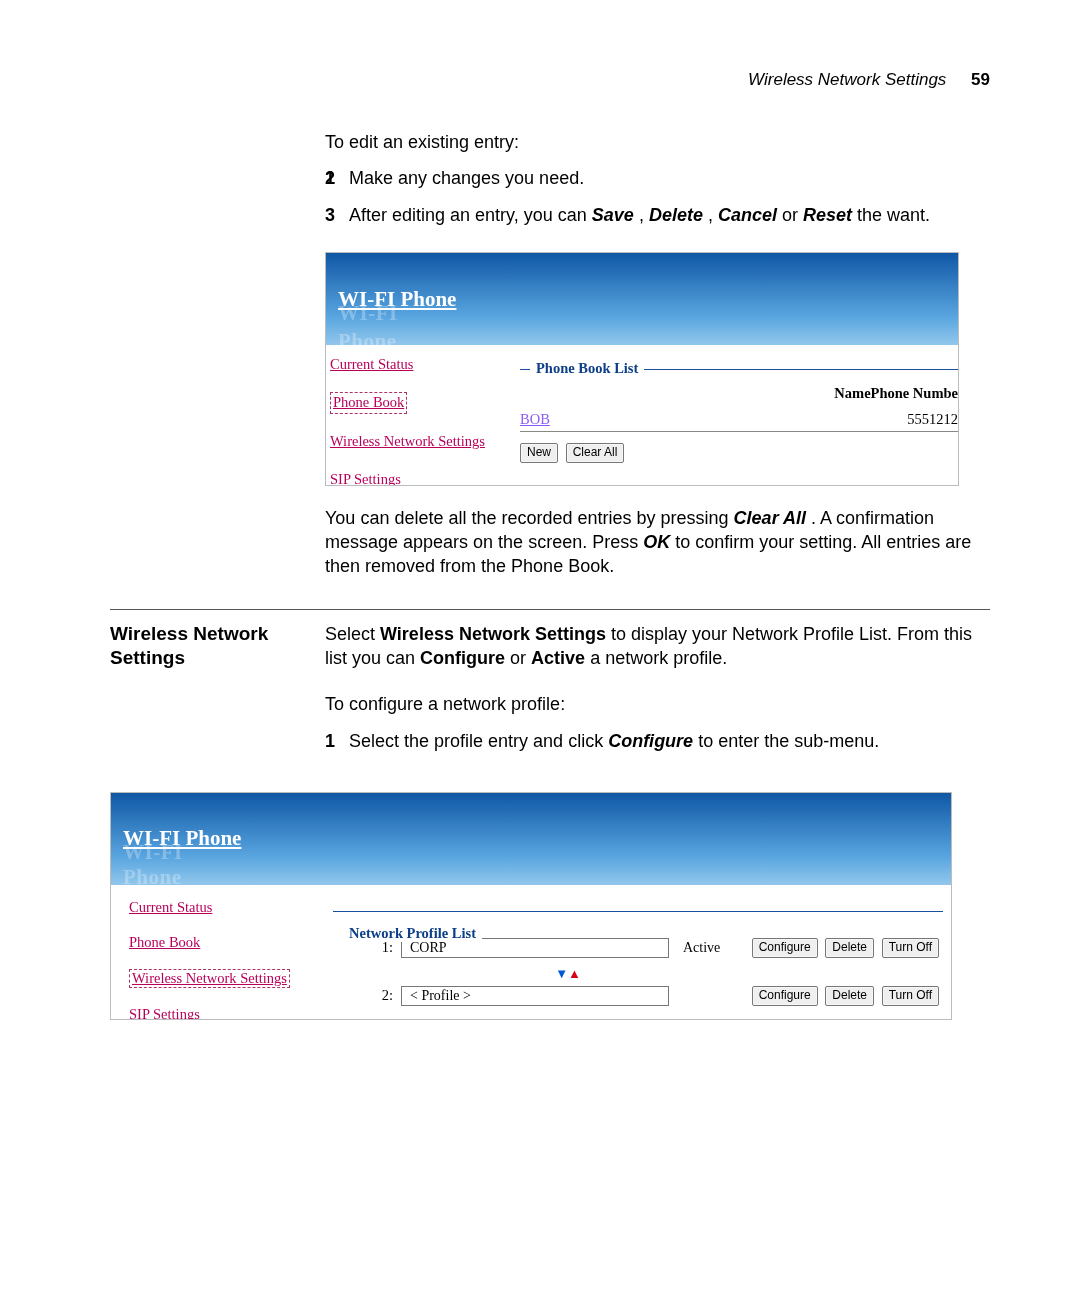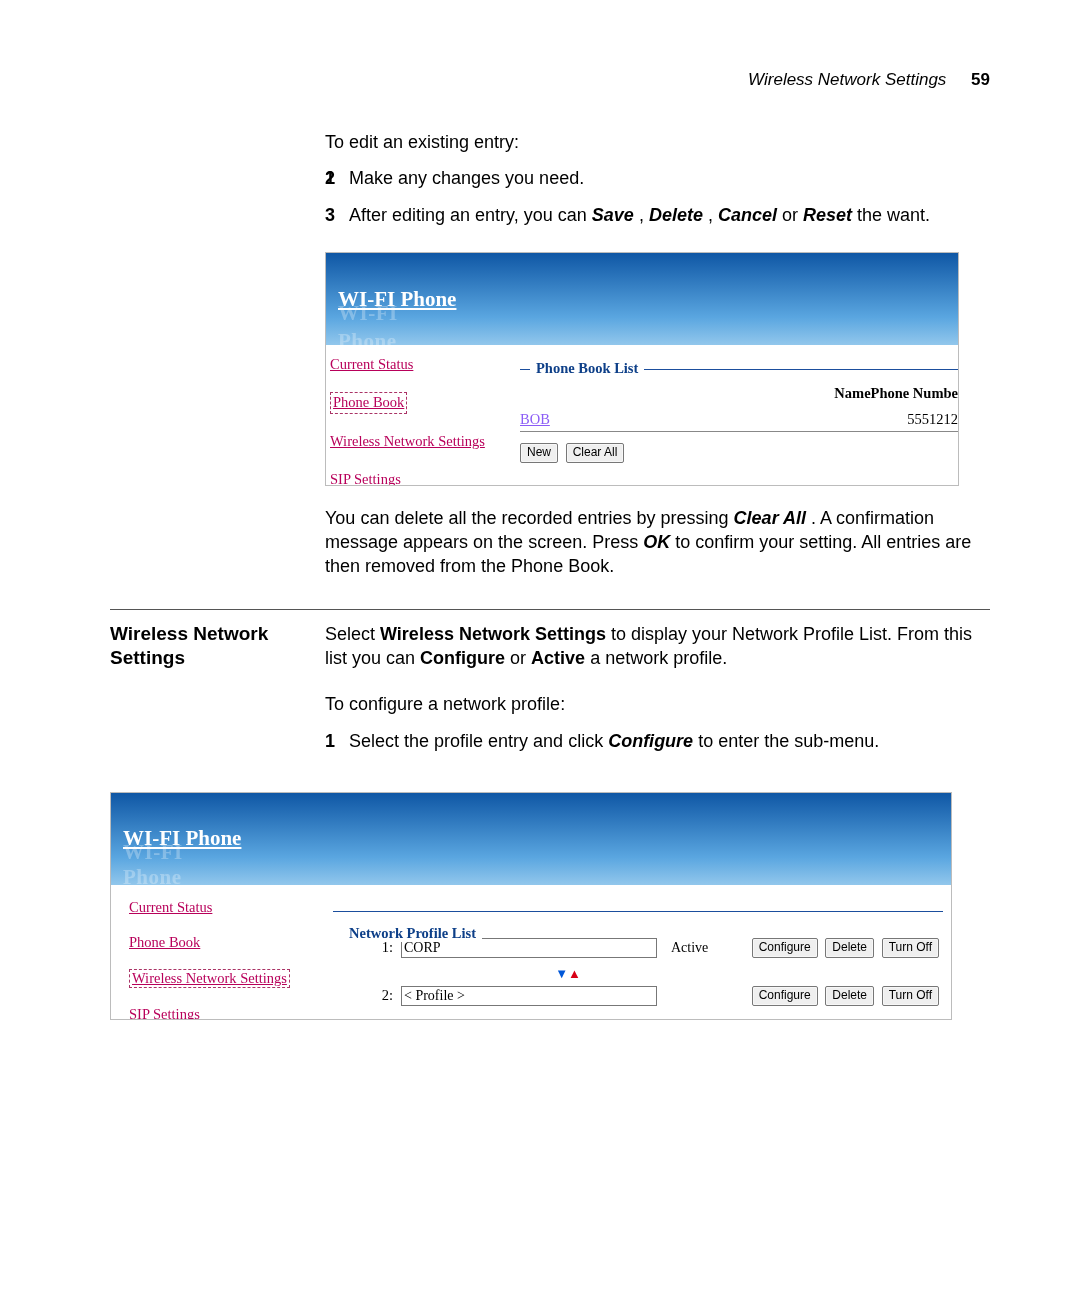--- a/index.html
+++ b/index.html
@@ -248,21 +248,21 @@
   }
   .profile-row .idx {
     width: 20px;
     text-align: right;
     margin-right: 8px;
   }
   .profile-row .pname {
     border: 1px solid #777;
     height: 18px;
     line-height: 18px;
-    padding: 0 2px;
+    padding: 0 8px;
     width: 250px;
     font-family: "Times New Roman", serif;
     font-size: 14px;
   }
   .profile-row .status {
     margin-left: 14px;
     font-size: 14px;
   }
   .profile-row .spacer { flex: 1 1 auto; }
   .profile-row .btns { white-space: nowrap; }

